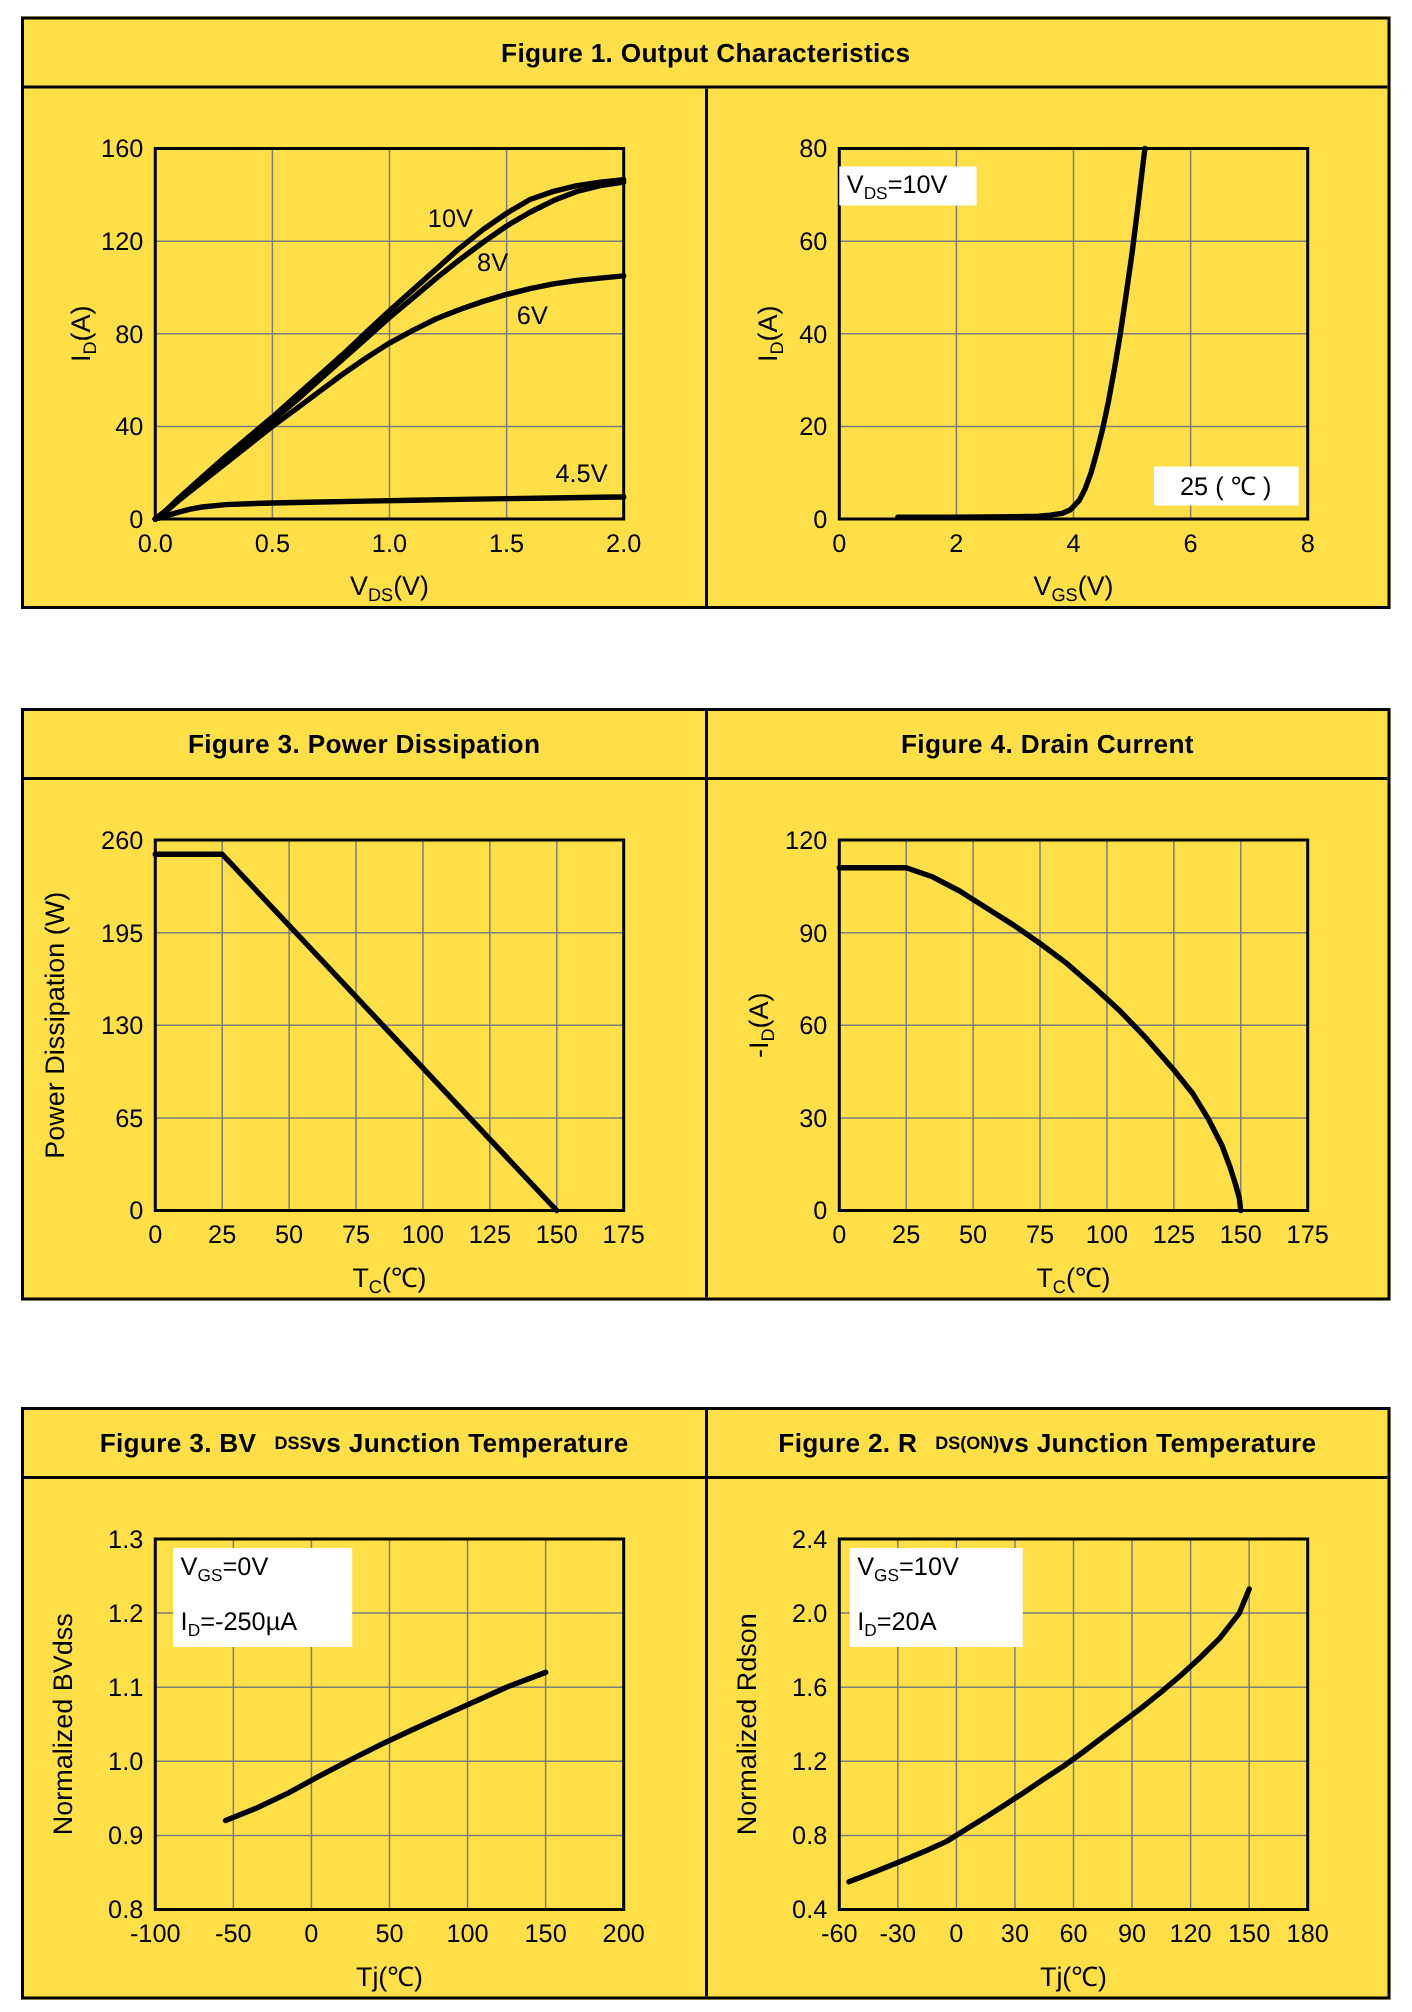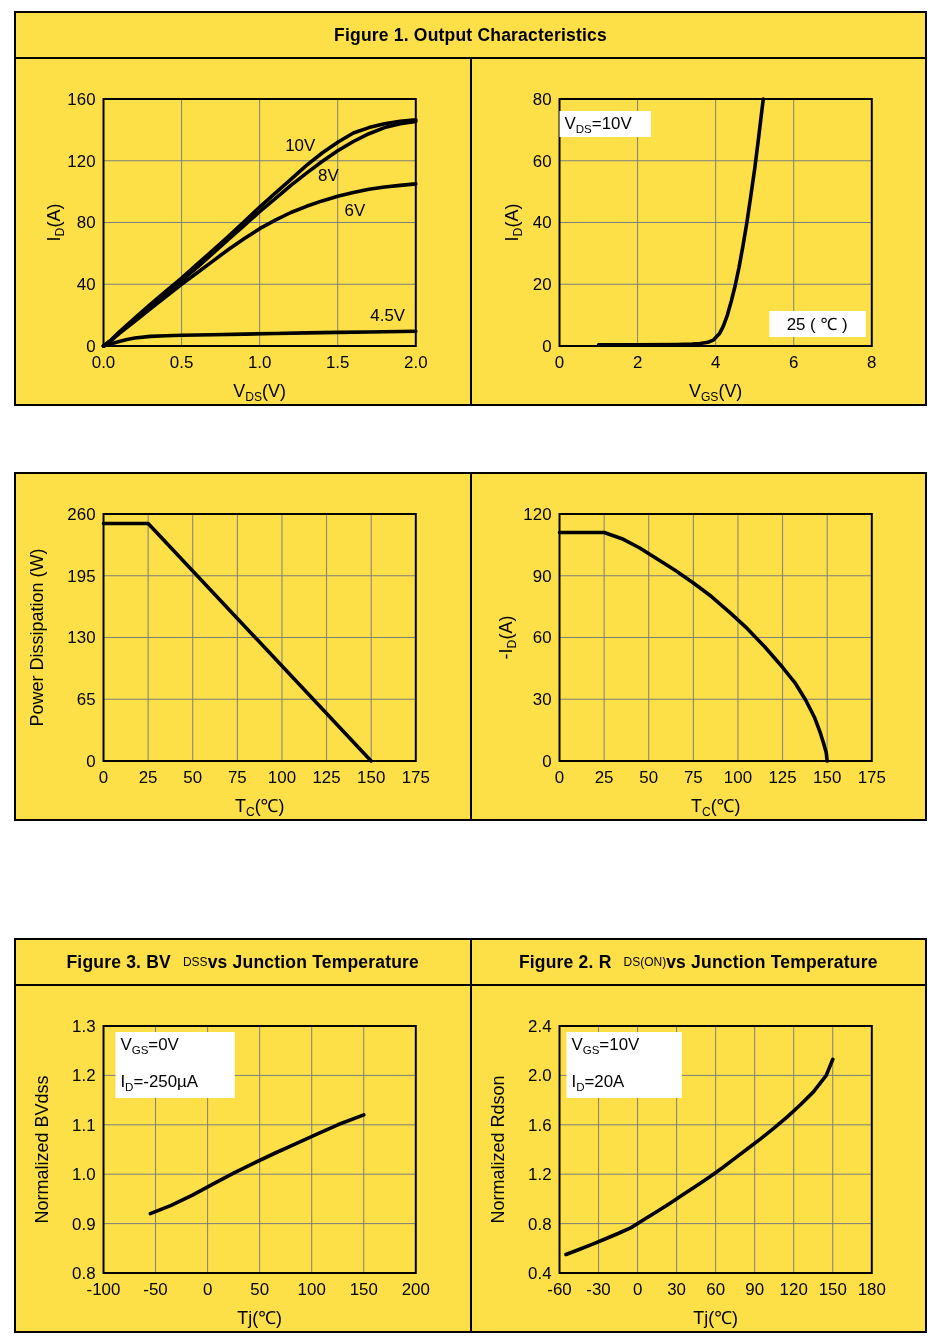--- a/index.html
+++ b/index.html
@@ -5,21 +5,21 @@
   html,body{margin:0;padding:0;background:#ffffff;}
   body{width:941px;height:1341px;position:relative;font-family:"Liberation Sans",sans-serif;color:#000;}
   .block{position:absolute;left:14px;width:909px;background:#fde047;border:2px solid #000;box-sizing:content-box;}
   .trow{display:flex;height:44px;border-bottom:2px solid #000;}
   .tcell{flex:1;display:flex;align-items:center;justify-content:center;font-weight:bold;font-size:17.5px;letter-spacing:.2px;}
   .tcell + .tcell{border-left:2px solid #000;}
   .crow{display:flex;height:345px;}
   .ccell{flex:1;position:relative;overflow:hidden;}
   .ccell + .ccell{border-left:2px solid #000;}
   .ccell svg{display:block;width:100%;height:100%;}
-  sub.ts{font-size:12px;font-weight:normal;vertical-align:-3px;letter-spacing:0;padding-left:12px;}
+  sub.ts{font-size:12px;font-weight:bold;vertical-align:-3px;letter-spacing:0;padding-left:12px;}
 </style>
 </head>
 <body>
 
 <div class="block" style="top:11px;">
   <div class="trow">
     <div class="tcell">
         <span>Figure 1. Output Characteristics</span>
       </div>
   </div>
@@ -84,20 +84,28 @@
           <text x="80" y="107.75" text-anchor="end" fill="#000000" font-family="&quot;Liberation Sans&quot;, sans-serif" font-size="17">60</text>
           <text x="80" y="46" text-anchor="end" fill="#000000" font-family="&quot;Liberation Sans&quot;, sans-serif" font-size="17">80</text>
           <text x="245" y="338" text-anchor="middle" fill="#000000" font-family="&quot;Liberation Sans&quot;, sans-serif" font-size="18"><tspan font-size="18">V</tspan><tspan font-size="12.2" dy="4">GS</tspan><tspan font-size="18" dy="-4">(V)</tspan></text>
           <text x="46" y="163.5" text-anchor="middle" fill="#000000" font-family="&quot;Liberation Sans&quot;, sans-serif" font-size="18" transform="rotate(-90 46 163.5)"><tspan font-size="18">I</tspan><tspan font-size="12.2" dy="4">D</tspan><tspan font-size="18" dy="-4">(A)</tspan></text>
         </svg>
       </div>
   </div>
 </div>
 
 <div class="block" style="top:472px;">
+  <div class="trow">
+    <div class="tcell">
+        <span>Figure 3. Power Dissipation</span>
+      </div>
+    <div class="tcell">
+        <span>Figure 4. Drain Current</span>
+      </div>
+  </div>
   <div class="crow">
     <div class="ccell">
         <svg viewBox="0 0 456 345" preserveAspectRatio="none">
           <g stroke="#7d7d7d" stroke-width="1">
             <line x1="132.85714285714286" y1="40" x2="132.85714285714286" y2="287"></line>
             <line x1="177.71428571428572" y1="40" x2="177.71428571428572" y2="287"></line>
             <line x1="222.57142857142856" y1="40" x2="222.57142857142856" y2="287"></line>
             <line x1="267.42857142857144" y1="40" x2="267.42857142857144" y2="287"></line>
             <line x1="312.2857142857143" y1="40" x2="312.2857142857143" y2="287"></line>
             <line x1="357.1428571428571" y1="40" x2="357.1428571428571" y2="287"></line>

